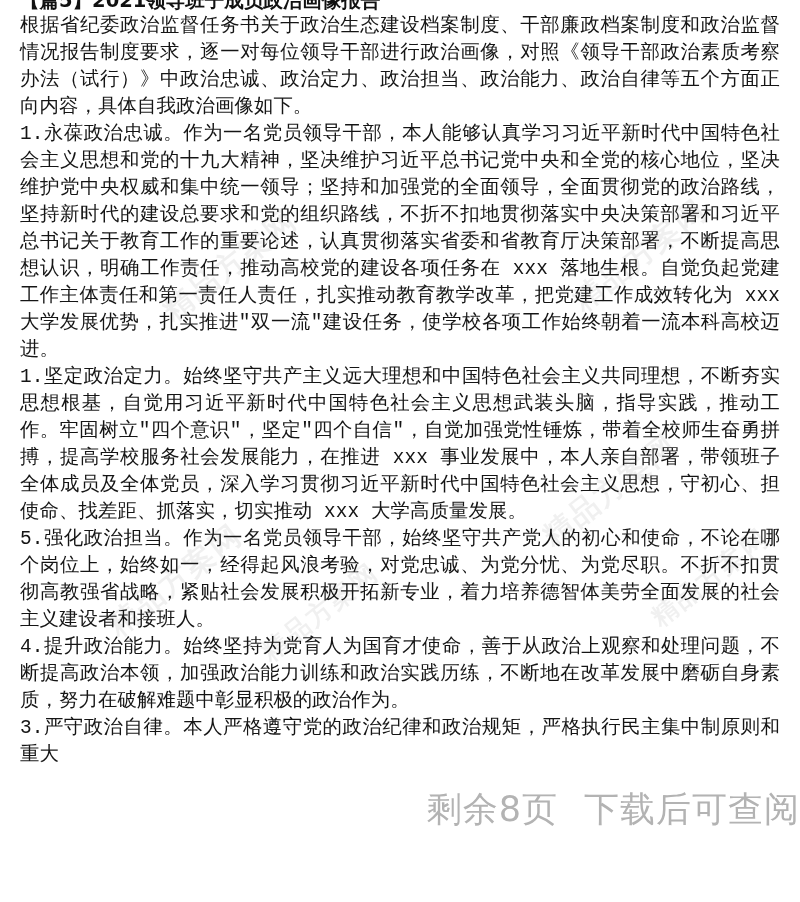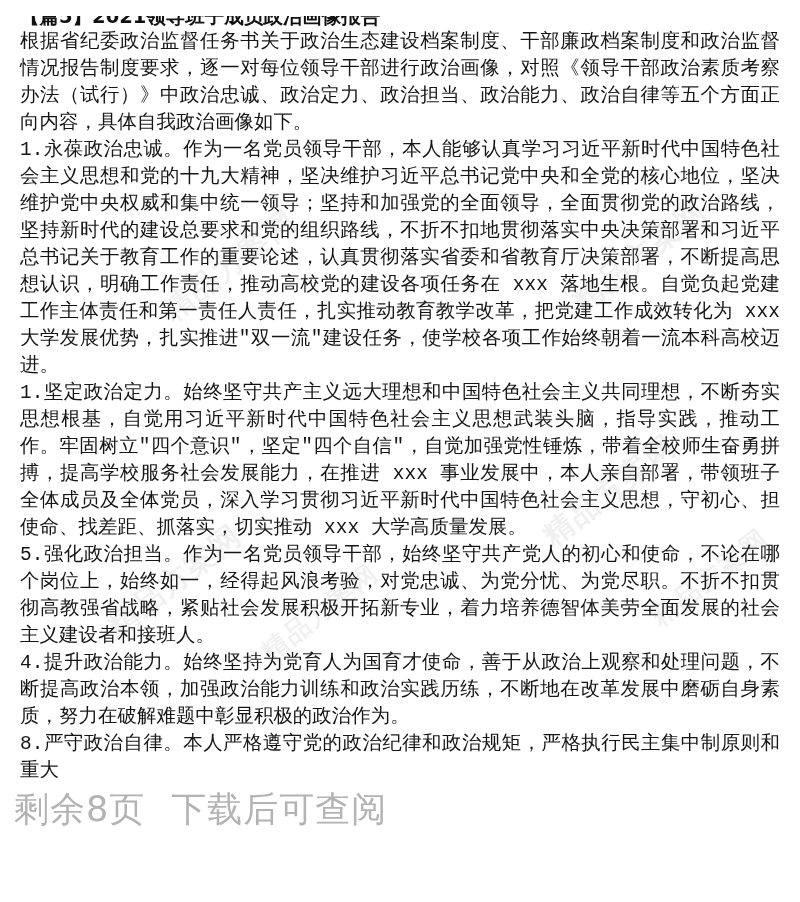--- a/index.html
+++ b/index.html
@@ -48,21 +48,21 @@
   .wm-b { left: 560px; top: 235px; }
   .wm-c { left: 95px;  top: 560px; }
   .wm-d { left: 530px; top: 470px; }
   .wm-e { left: 250px; top: 595px; font-size: 26px; }
   .wm-f { left: 640px; top: 560px; font-size: 26px; }
 
   
   #doc-body {
     position: relative;
     z-index: 1;
-    padding: 16px 20px;
+    padding: 0 20px;
     box-sizing: border-box;
   }
 
   
   #doc-title-clip {
     height: 13px;
     overflow: hidden;
     position: relative;
   }
   #doc-title {
@@ -87,21 +87,21 @@
     word-break: break-all;
     font-family: Liberation Mono, monospace;
   }
 
   
   #paywall-notice {
     position: absolute;
     left: 14px;
     right: 0;
     top: 786px;
-    text-align: left;
+    text-align: right;
     z-index: 2;
   }
   #paywall-text {
     display: inline-block;
     font-size: 35px;
     color: #b3b3b3;
     letter-spacing: 1px;
     font-family: "DejaVu Sans", "Liberation Sans", sans-serif;
   }
   .paywall-gap { display: inline-block; width: 26px; }
@@ -124,21 +124,21 @@
 
     <div id="doc-title-clip">
       <div id="doc-title">【篇5】2021领导班子成员政治画像报告</div>
     </div>
 
     <p class="para">根据省纪委政治监督任务书关于政治生态建设档案制度、干部廉政档案制度和政治监督情况报告制度要求，逐一对每位领导干部进行政治画像，对照《领导干部政治素质考察办法（试行）》中政治忠诚、政治定力、政治担当、政治能力、政治自律等五个方面正向内容，具体自我政治画像如下。</p>
     <p class="para">1.永葆政治忠诚。作为一名党员领导干部，本人能够认真学习习近平新时代中国特色社会主义思想和党的十九大精神，坚决维护习近平总书记党中央和全党的核心地位，坚决维护党中央权威和集中统一领导；坚持和加强党的全面领导，全面贯彻党的政治路线，坚持新时代的建设总要求和党的组织路线，不折不扣地贯彻落实中央决策部署和习近平总书记关于教育工作的重要论述，认真贯彻落实省委和省教育厅决策部署，不断提高思想认识，明确工作责任，推动高校党的建设各项任务在 xxx 落地生根。自觉负起党建工作主体责任和第一责任人责任，扎实推动教育教学改革，把党建工作成效转化为 xxx 大学发展优势，扎实推进"双一流"建设任务，使学校各项工作始终朝着一流本科高校迈进。</p>
     <p class="para">1.坚定政治定力。始终坚守共产主义远大理想和中国特色社会主义共同理想，不断夯实思想根基，自觉用习近平新时代中国特色社会主义思想武装头脑，指导实践，推动工作。牢固树立"四个意识"，坚定"四个自信"，自觉加强党性锤炼，带着全校师生奋勇拼搏，提高学校服务社会发展能力，在推进 xxx 事业发展中，本人亲自部署，带领班子全体成员及全体党员，深入学习贯彻习近平新时代中国特色社会主义思想，守初心、担使命、找差距、抓落实，切实推动 xxx 大学高质量发展。</p>
     <p class="para">5.强化政治担当。作为一名党员领导干部，始终坚守共产党人的初心和使命，不论在哪个岗位上，始终如一，经得起风浪考验，对党忠诚、为党分忧、为党尽职。不折不扣贯彻高教强省战略，紧贴社会发展积极开拓新专业，着力培养德智体美劳全面发展的社会主义建设者和接班人。</p>
     <p class="para">4.提升政治能力。始终坚持为党育人为国育才使命，善于从政治上观察和处理问题，不断提高政治本领，加强政治能力训练和政治实践历练，不断地在改革发展中磨砺自身素质，努力在破解难题中彰显积极的政治作为。</p>
-    <p class="para">8.严守政治自律。本人严格遵守党的政治纪律和政治规矩，严格执行民主集中制原则和重大</p>
+    <p class="para">3.严守政治自律。本人严格遵守党的政治纪律和政治规矩，严格执行民主集中制原则和重大</p>
 
   </div>
 
   <div id="paywall-notice">
     <span id="paywall-text"><span>剩余8页</span><span class="paywall-gap"></span><span>下载后可查阅</span></span>
   </div>
 
 </div>
 
 </body></html>

